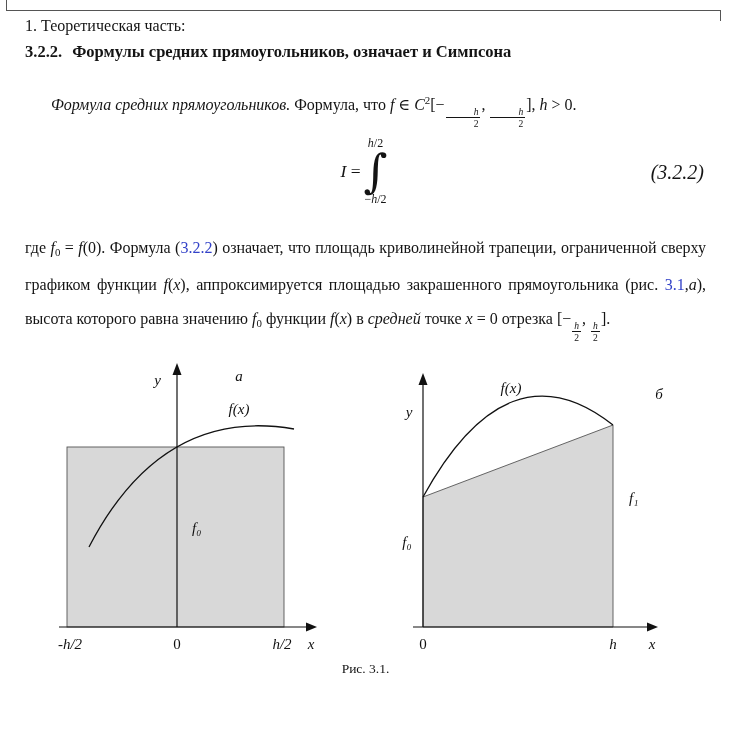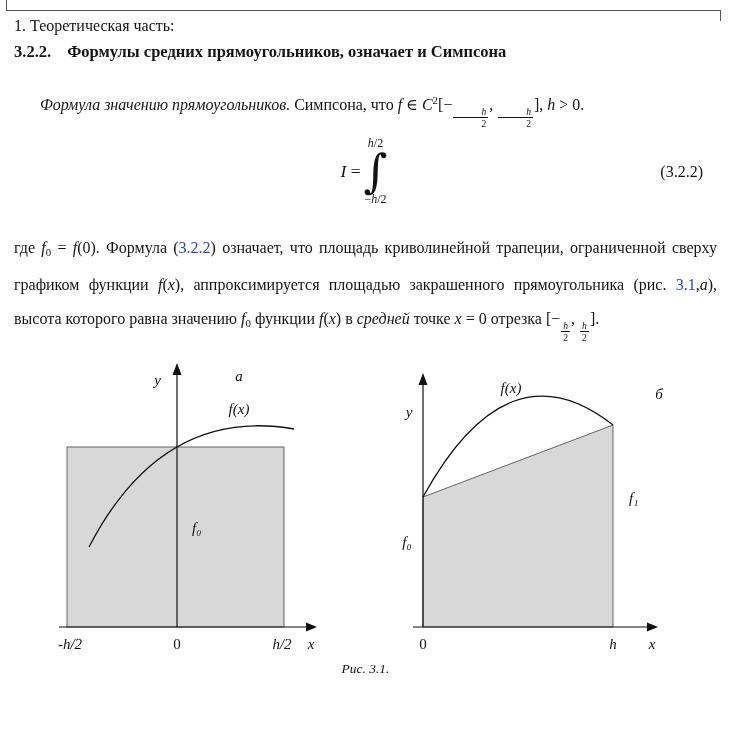--- a/index.html
+++ b/index.html
@@ -6,30 +6,30 @@
     --link:#3342c8;
     --fig-fill:#d8d8d8;
     --ink:#141414;
   }
   html,body{margin:0;padding:0;}
   body{
     width:731px;height:734px;overflow:hidden;position:relative;
     background:#ffffff;color:var(--ink);
     font-family:"Liberation Serif","DejaVu Serif",serif;
   }
-  .content{padding:0 14px;position:relative;}
+  .content{padding:0 25px;position:relative;}
 
   
   .topline{position:absolute;top:10px;left:6px;right:10px;height:1px;background:#555;}
   .tick-left{position:absolute;top:0;left:6px;width:1px;height:10px;background:#555;}
   .tick-right{position:absolute;top:10px;right:10px;width:1px;height:11px;background:#555;}
 
   .section-title{margin-top:16px;font-size:16px;line-height:1.2;}
   .heading{margin-top:7px;font-size:16.5px;font-weight:bold;line-height:1.25;}
-  .heading .hnum{margin-right:16px;}
+  .heading .hnum{margin-right:10px;}
 
   .para{font-size:16px;line-height:34px;text-align:justify;margin:0;}
   .para1{margin-top:20px;text-indent:26px;}
   .para2{margin-top:24px;}
 
   .run-n{font-style:normal;}
   .run-i{font-style:italic;}
   .run-link{color:var(--link);cursor:pointer;}
   .run-sup{font-size:0.68em;vertical-align:0.55em;}
   .run-sub{font-size:0.68em;vertical-align:-0.25em;}
@@ -39,49 +39,49 @@
   .fnum{font-style:italic;border-bottom:1px solid currentColor;padding:0 2px;}
   .fden{padding:0 2px;}
 
   
   .formula{position:relative;display:flex;align-items:center;justify-content:center;
            margin:8px 0 4px 0;font-size:17.5px;}
   .int-col{display:inline-flex;flex-direction:column;align-items:center;margin:0 3px;}
   .int-limit{font-size:12px;line-height:1.15;}
   .int-sign{font-size:46px;line-height:0.92;font-family:"DejaVu Serif",serif;}
   .eq-side{white-space:nowrap;}
-  .eq-number{position:absolute;right:14px;top:50%;transform:translateY(-50%);font-size:16px;}
+  .eq-number{position:absolute;right:2px;top:50%;transform:translateY(-50%);font-size:20px;font-style:italic;}
 
   
   .figures{display:flex;justify-content:center;gap:54px;margin-top:14px;}
   .fig svg{display:block;}
   .fig-fill{fill:var(--fig-fill);stroke:#555;stroke-width:0.9;}
   .axis{stroke:#111;stroke-width:1.2;fill:none;}
   .curve{stroke:#111;stroke-width:1.3;fill:none;}
   .arrow{fill:#111;stroke:none;}
   text{font-family:"Liberation Serif","DejaVu Serif",serif;font-size:15px;fill:#111;}
   .lbl-i{font-style:italic;}
-  .caption{text-align:center;font-size:13.5px;margin-top:4px;font-style:italic;}
+  .caption{text-align:center;font-size:13.5px;margin-top:4px;}
 </style>
 </head>
 <body>
 
 <div class="topline"></div>
 <div class="tick-left"></div>
 <div class="tick-right"></div>
 
 <div class="content">
 
   <div class="section-title">1. Теоретическая часть:</div>
 
   <div class="heading">
     <span class="hnum">3.2.2.</span><span>Формулы средних прямоугольников, означает и Симпсона</span>
   </div>
 
-  <p class="para para1"><span class="run-i">Формула значению прямоугольников.</span><span class="run-n"> Симпсона, что </span><span class="run-i">f</span><span class="run-n"> ∈ </span><span class="run-i">C</span><span class="run-sup">2</span><span class="run-n">[−</span><span class="frac">
+  <p class="para para1"><span class="run-i">Формула средних прямоугольников.</span><span class="run-n"> Формула, что </span><span class="run-i">f</span><span class="run-n"> ∈ </span><span class="run-i">C</span><span class="run-sup">2</span><span class="run-n">[−</span><span class="frac">
         <span class="fnum">h</span>
         <span class="fden">2</span>
       </span><span class="run-n">, </span><span class="frac">
         <span class="fnum">h</span>
         <span class="fden">2</span>
       </span><span class="run-n">], </span><span class="run-i">h</span><span class="run-n"> &gt; 0.</span><br></p>
 
   <div class="formula">
     <span class="eq-side"><span class="run-i">I</span><span class="run-n"> = </span></span>
     <span class="int-col">

